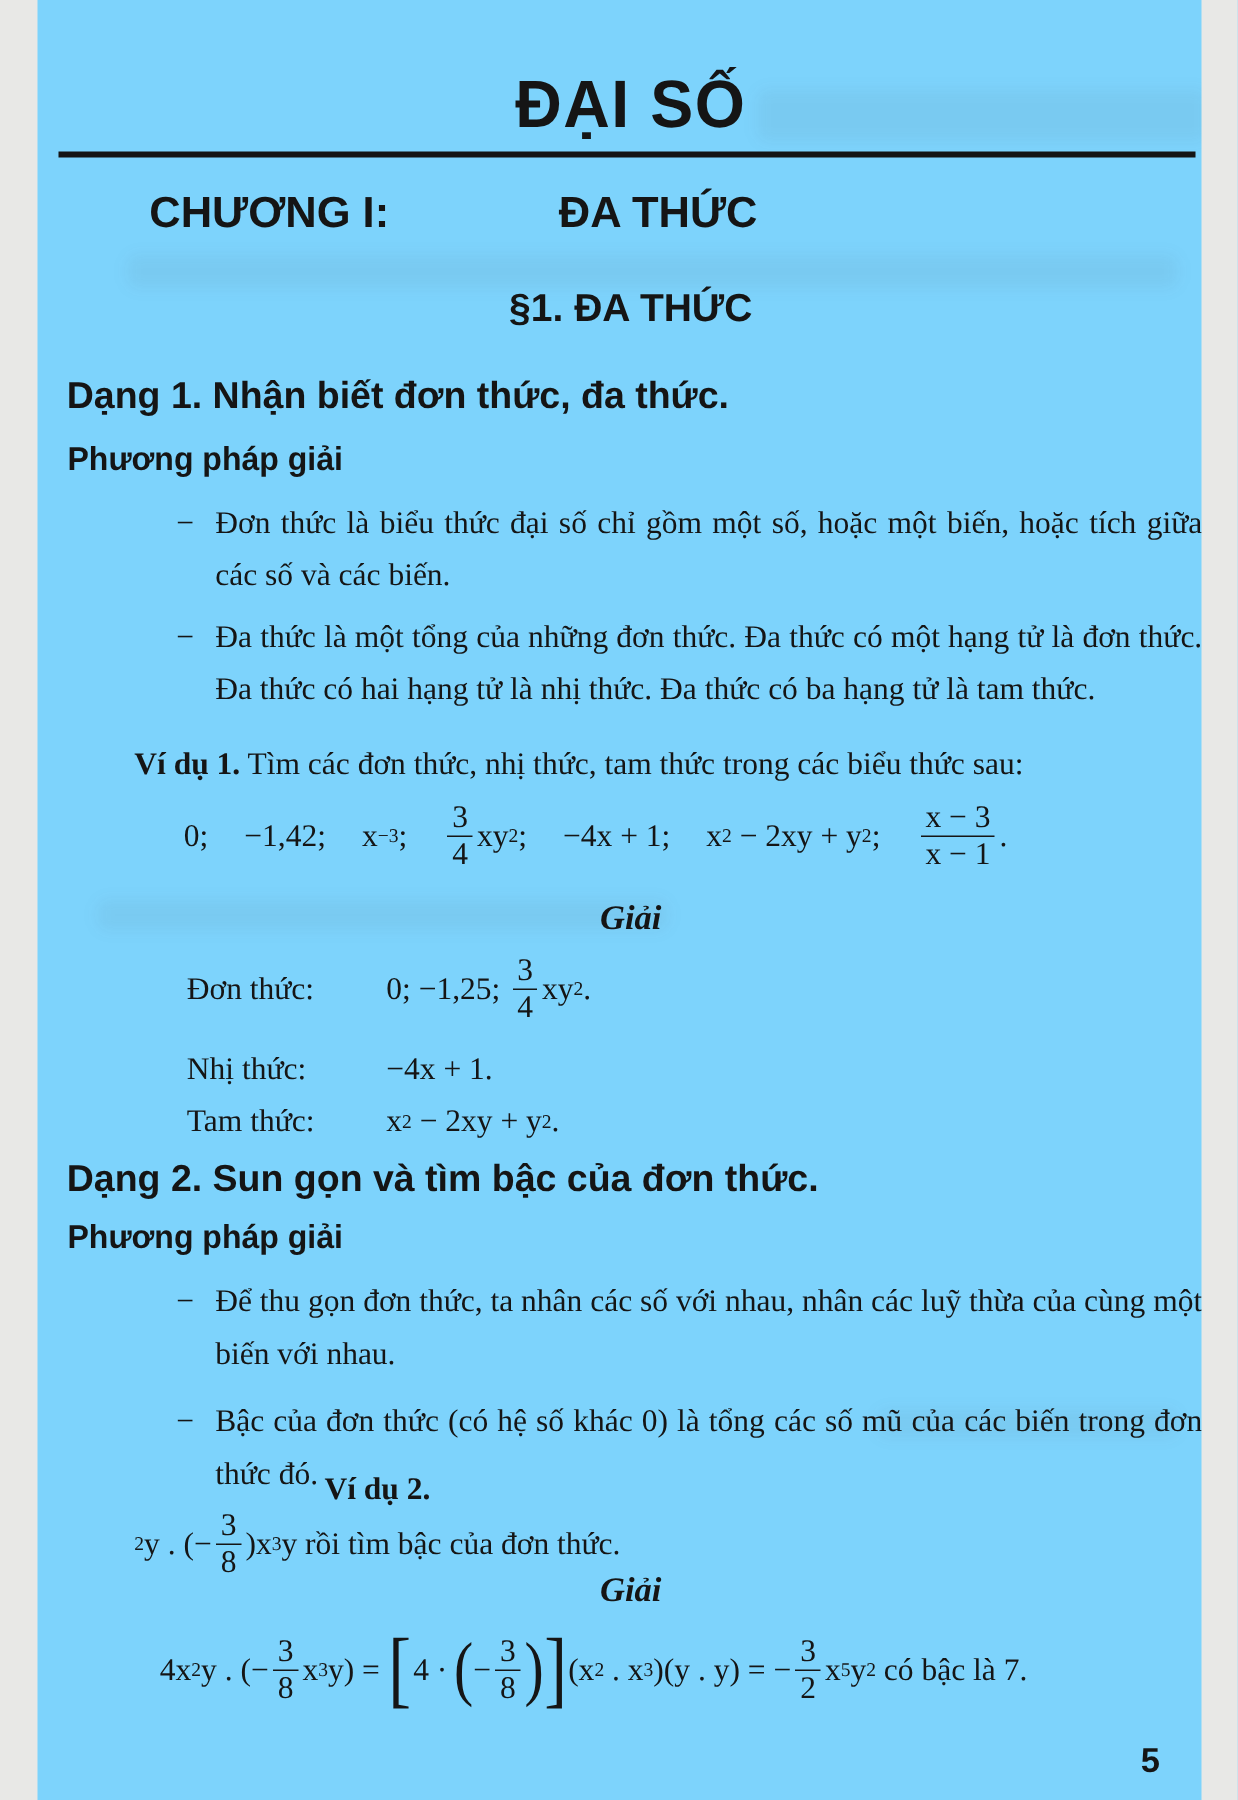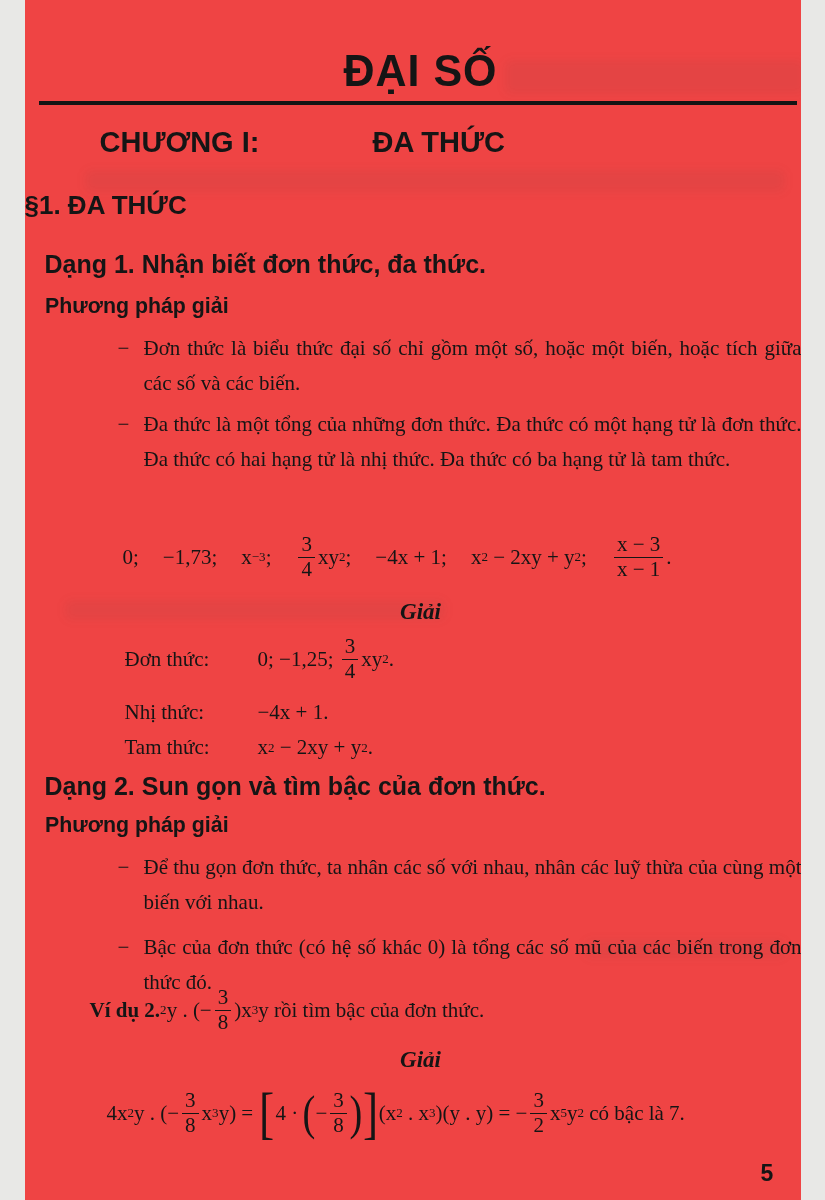--- a/index.html
+++ b/index.html
@@ -1,32 +1,32 @@
 <!DOCTYPE html>
 <html><head>
 <meta charset="utf-8">
 <style>
   html,body{margin:0;padding:0;background:#e8e8e6;}
   .page{
     position:relative; width:776px; height:1200px; margin:0 auto;
-    background:#ef4444; color:#151515; overflow:hidden;
+    background:#7dd3fc; color:#151515; overflow:hidden;
     font-family:"Liberation Serif", serif;
   }
   .abs{position:absolute;}
   
   .book-title{
     top:46px; left:0; width:792px; text-align:center;
     font-family:"Liberation Sans", sans-serif; font-weight:800;
     font-size:43px; letter-spacing:1px; transform:scaleY(1.04);
   }
   .rule{ top:101px; left:14px; width:758px; height:4px; background:#141414; }
   .chapter-label{ top:126px; left:75px; font-family:"Liberation Sans",sans-serif; font-weight:800; font-size:29px; }
   .chapter-title{ top:126px; left:348px; font-family:"Liberation Sans",sans-serif; font-weight:800; font-size:29px; }
   .section-title{
-    top:190px; left:0; width:792px; text-align:left;
+    top:190px; left:0; width:792px; text-align:center;
     font-family:"Liberation Sans",sans-serif; font-weight:800; font-size:26px;
   }
   .dang-heading{
     left:20px; font-family:"Liberation Sans",sans-serif; font-weight:700; font-size:25px;
   }
   .method-label{
     left:20px; font-family:"Liberation Sans",sans-serif; font-weight:700; font-size:22px;
     transform:scaleX(0.97); transform-origin:left;
   }
   .giai{
@@ -79,24 +79,27 @@
     <div class="bullet">
       <span class="dash">−</span>
       <span class="bt">Đơn thức là biểu thức đại số chỉ gồm một số, hoặc một biến, hoặc tích giữa các số và các biến.</span>
     </div>
     <div class="bullet">
       <span class="dash">−</span>
       <span class="bt">Đa thức là một tổng của những đơn thức. Đa thức có một hạng tử là đơn thức. Đa thức có hai hạng tử là nhị thức. Đa thức có ba hạng tử là tam thức.</span>
     </div>
   </div>
 
+  <div class="abs example-line" style="top:494px;left:65px;width:710px;">
+    <span class="bold">Ví dụ 1.</span><span> Tìm các đơn thức, nhị thức, tam thức trong các biểu thức sau:</span>
+  </div>
 
   <div class="abs mathrow" style="top:524px;left:98px;height:66px;gap:24px;">
     <span class="mitem">0;</span>
-    <span class="mitem">−1,73;</span>
+    <span class="mitem">−1,42;</span>
     <span class="mitem"><span>x</span><span class="sp">−3</span><span>;</span></span>
     <span class="mitem">
       <span class="frac"><span class="n">3</span><span class="d">4</span></span><span>xy</span><span class="sp">2</span><span>;</span>
     </span>
     <span class="mitem">−4x + 1;</span>
     <span class="mitem"><span>x</span><span class="sp">2</span><span> − 2xy + y</span><span class="sp">2</span><span>;</span></span>
     <span class="mitem">
       <span class="frac"><span class="n">x − 3</span><span class="d">x − 1</span></span><span>.</span>
     </span>
   </div>
@@ -125,21 +128,21 @@
     <div class="bullet">
       <span class="dash">−</span>
       <span class="bt">Để thu gọn đơn thức, ta nhân các số với nhau, nhân các luỹ thừa của cùng một biến với nhau.</span>
     </div>
     <div class="bullet" style="margin-top:10px;">
       <span class="dash">−</span>
       <span class="bt">Bậc của đơn thức (có hệ số khác 0) là tổng các số mũ của các biến trong đơn thức đó.</span>
     </div>
   </div>
 
-  <div class="abs mathrow" style="top:980px;left:65px;height:60px;">
+  <div class="abs mathrow" style="top:980px;left:65px;height:60px;flex-direction:column;">
     <span class="bold" style="white-space:pre;">Ví dụ 2.</span>
       <span class="mitem"><span class="sp">2</span><span>y . (−</span><span class="frac"><span class="n">3</span><span class="d">8</span></span><span>)x</span><span class="sp">3</span><span>y rồi tìm bậc của đơn thức.</span></span>
   </div>
 
   <div class="abs giai" style="top:1047px;">Giải</div>
 
   <div class="abs mathrow" style="top:1078px;left:82px;height:70px;">
     <span class="mitem"><span>4x</span><span class="sp">2</span><span>y . (−</span><span class="frac"><span class="n">3</span><span class="d">8</span></span><span>x</span><span class="sp">3</span><span style="white-space:pre;">y) = </span></span>
     <span class="dl1">[</span>
     <span class="mitem" style="white-space:pre;">4 · </span>

